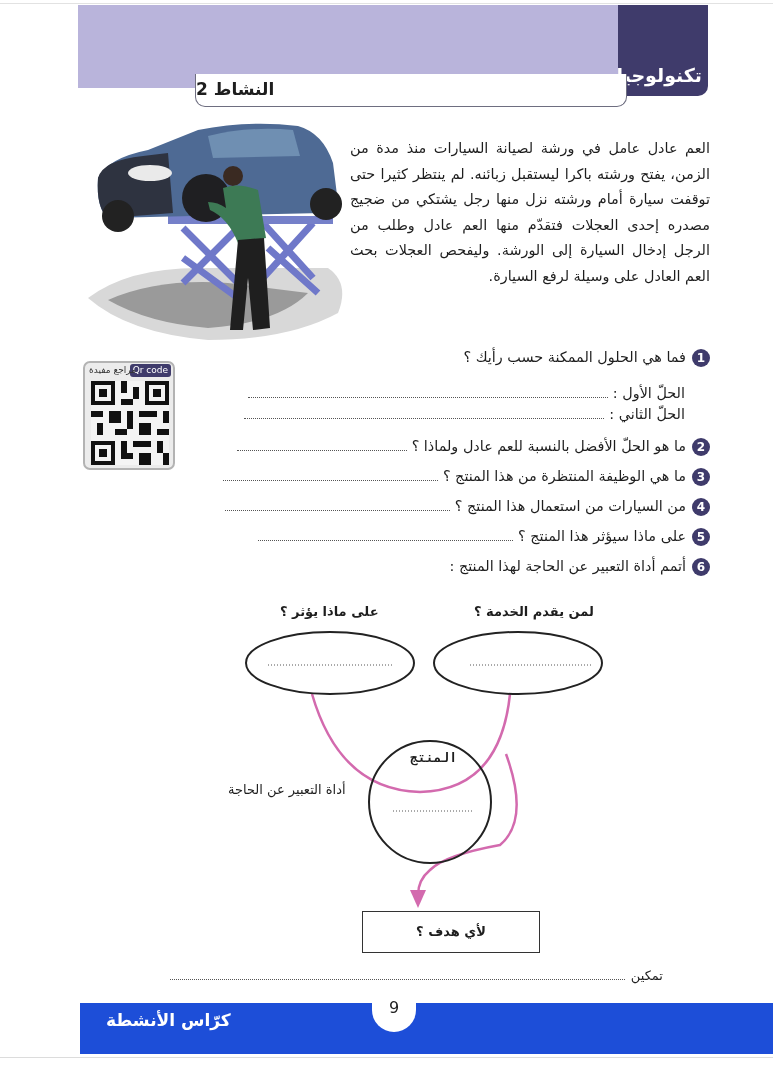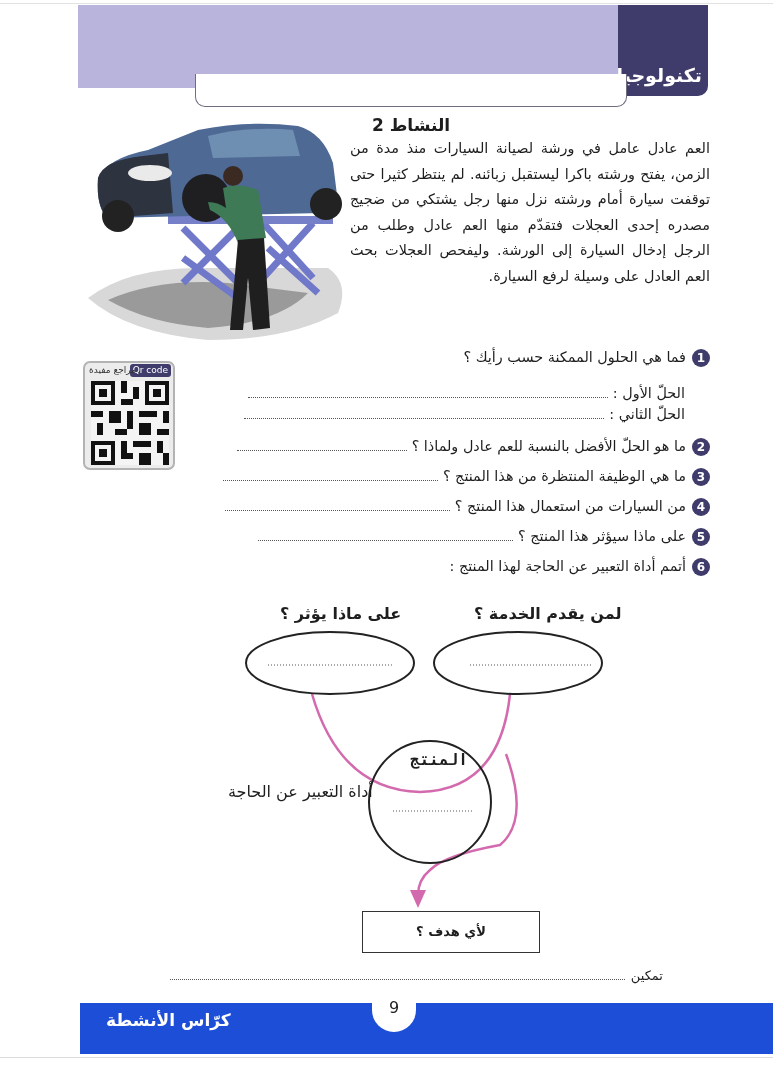--- a/index.html
+++ b/index.html
@@ -22,22 +22,22 @@
       position: absolute; right: 6px; bottom: 10px;
       color: #ffffff; font-weight: bold; font-size: 19px; direction: rtl;
     }
     .title-box {
       position: absolute; left: 195px; top: 74px; width: 432px; height: 33px;
       background: #ffffff; border: 1px solid #6e6e80; border-top: none;
       border-bottom-left-radius: 10px; border-bottom-right-radius: 10px;
       box-sizing: border-box;
     }
     .title-box .text {
-      position: absolute; left: 0; right: 0; top: 5px; text-align: center;
-      font-size: 17px; font-weight: bold; direction: rtl; margin-top: 36px;
+      position: absolute; left: 0; right: 0; top: 5px; text-align: left;
+      font-size: 17px; font-weight: bold; direction: rtl;
     }
     .photo {
       position: absolute; left: 88px; top: 118px; width: 262px; height: 222px;
     }
     .story {
       position: absolute; left: 350px; top: 136px; width: 360px;
       direction: rtl; text-align: justify; text-align-last: right;
       font-size: 14.4px; line-height: 25.6px;
     }
     .qr {
@@ -53,21 +53,21 @@
     .qr svg { position: absolute; left: 6px; top: 18px; }
     .q { position: absolute; right: 63px; direction: rtl; font-size: 14.4px; line-height: 20px; white-space: nowrap; }
     .q .num {
       display: inline-block; width: 18px; height: 18px; border-radius: 50%;
       background: #3f3b6b; color: #fff; font-size: 12px; line-height: 18px;
       text-align: center; vertical-align: middle; margin-left: 6px; font-weight: bold;
     }
     .dots { display: inline-block; border-bottom: 1px dotted #555; height: 12px; vertical-align: baseline; margin-right: 5px; }
     .sub { position: absolute; right: 88px; direction: rtl; font-size: 14.4px; white-space: nowrap; }
     .diagram { position: absolute; left: 0; top: 0; }
-    .dlabel { position: absolute; direction: rtl; font-size: 16px; font-weight: bold; white-space: nowrap; }
+    .dlabel { position: absolute; direction: rtl; font-size: 13px; font-weight: bold; white-space: nowrap; }
     .goal-box {
       position: absolute; left: 330px; top: 911px; width: 178px; height: 42px;
       border: 1.5px solid #333; box-sizing: border-box;
       text-align: center; line-height: 40px; font-size: 13px; font-weight: bold; direction: rtl; margin-left: 32px;
     }
     .tamkeen { position: absolute; right: 110px; top: 968px; direction: rtl; font-size: 13px; white-space: nowrap; }
     .tamkeen .line { display: inline-block; width: 455px; border-bottom: 1px dotted #555; margin-right: 6px; height: 10px; }
     .footer-band {
       position: absolute; left: 80px; top: 1003px; width: 740px; height: 51px; background: #1d4ed8;
     }

